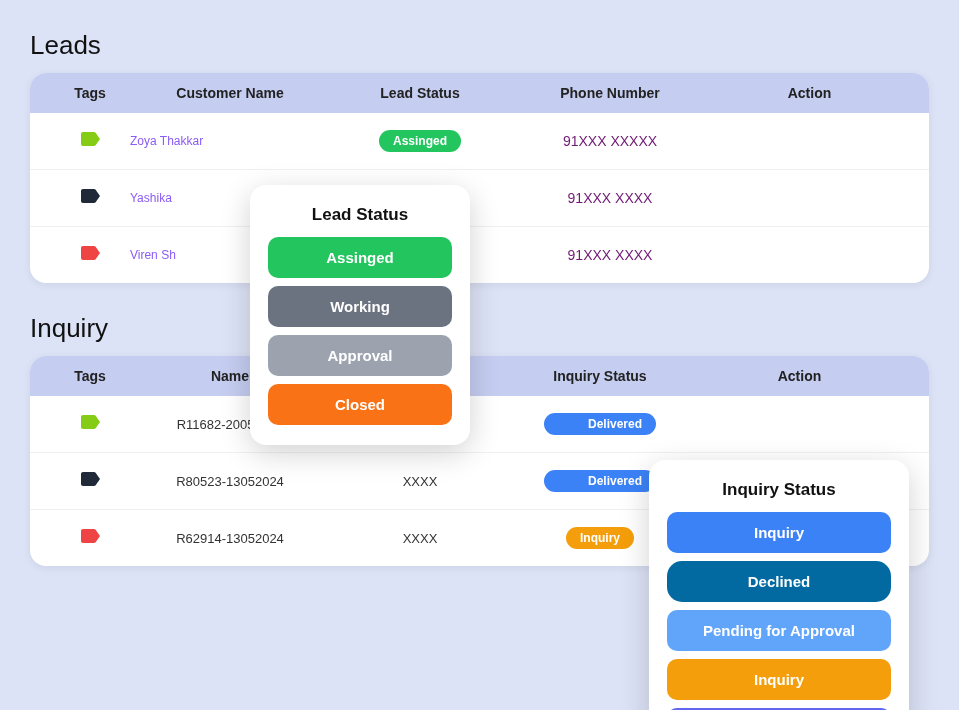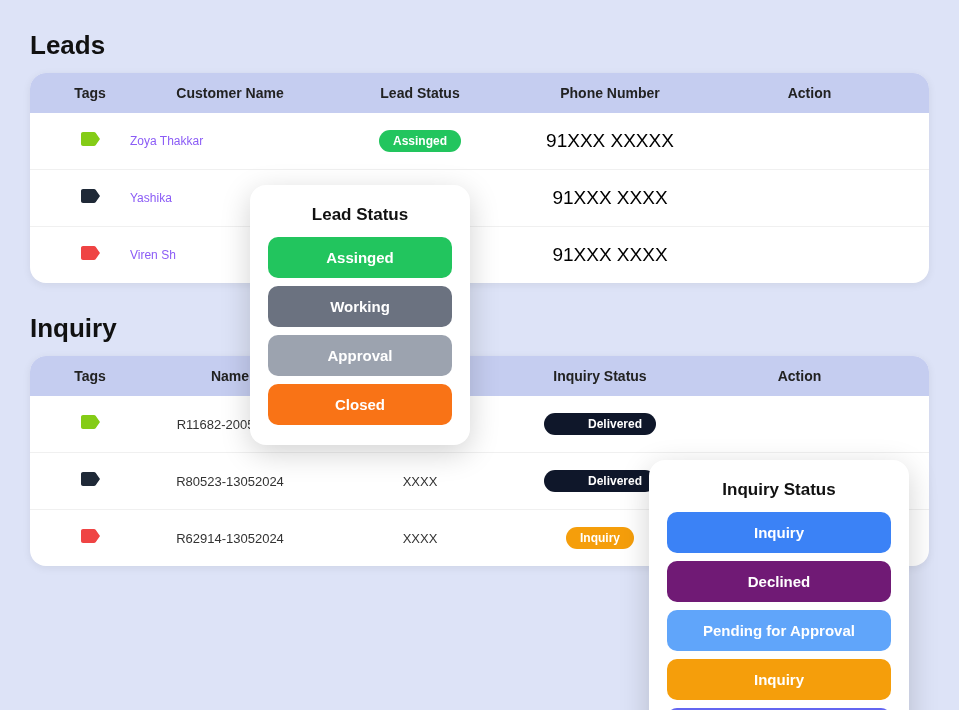--- a/index.html
+++ b/index.html
@@ -6,21 +6,21 @@
     body {
       background: #dde3f7;
       font-family: 'Segoe UI', Arial, sans-serif;
       padding: 30px;
       width: 959px;
       min-height: 710px;
     }
 
     .section-title {
       font-size: 26px;
-      font-weight: 700;
+      font-weight: 400;
       color: #111;
       margin-bottom: 12px;
     }
 
     .table-card {
       background: #fff;
       border-radius: 16px;
       overflow: hidden;
       margin-bottom: 30px;
       box-shadow: 0 2px 8px rgba(0,0,0,0.07);
@@ -56,21 +56,21 @@
     .badge {
       display: inline-block;
       padding: 4px 14px;
       border-radius: 20px;
       font-size: 12px;
       font-weight: 600;
       color: #fff;
     }
     .badge-green { background: #22c55e; }
     .badge-yellow { background: #f59e0b; color: #fff; }
-    .badge-teal { background: #0f172a; padding-left: 44px; }
+    .badge-teal { background: #3b82f6; padding-left: 44px; }
     .badge-red { background: #ef4444; }
 
     .delete-icon {
       color: #ef4444;
       font-size: 18px;
       cursor: pointer;
     }
 
     .lead-status-dropdown {
       position: absolute;
@@ -116,30 +116,30 @@
       margin-bottom: 8px;
       cursor: pointer;
       text-align: center;
     }
     .dropdown-btn:last-child { margin-bottom: 0; }
     .btn-green { background: #22c55e; }
     .btn-gray-dark { background: #6b7280; }
     .btn-gray { background: #9ca3af; }
     .btn-orange { background: #f97316; }
     .btn-blue { background: #3b82f6; }
-    .btn-red { background: #701a75; }
+    .btn-red { background: #0369a1; border-radius: 15px; }
     .btn-blue-light { background: #60a5fa; }
     .btn-yellow { background: #f59e0b; }
     .btn-indigo { background: #6366f1; }
 
     .relative-wrapper {
       position: relative;
     }
 
-    .phone-text { font-size: 19px; color: #000000; }
+    .phone-text { font-size: 14px; color: #701a75; }
     .name-text { font-size: 12px; color: #8b5cf6; text-align: left; }
     .quota-text { font-size: 13px; color: #333; }
   </style>
 </head>
 <body>
 
 <div class="relative-wrapper">
 
   <h2 class="section-title">Leads</h2>
 

